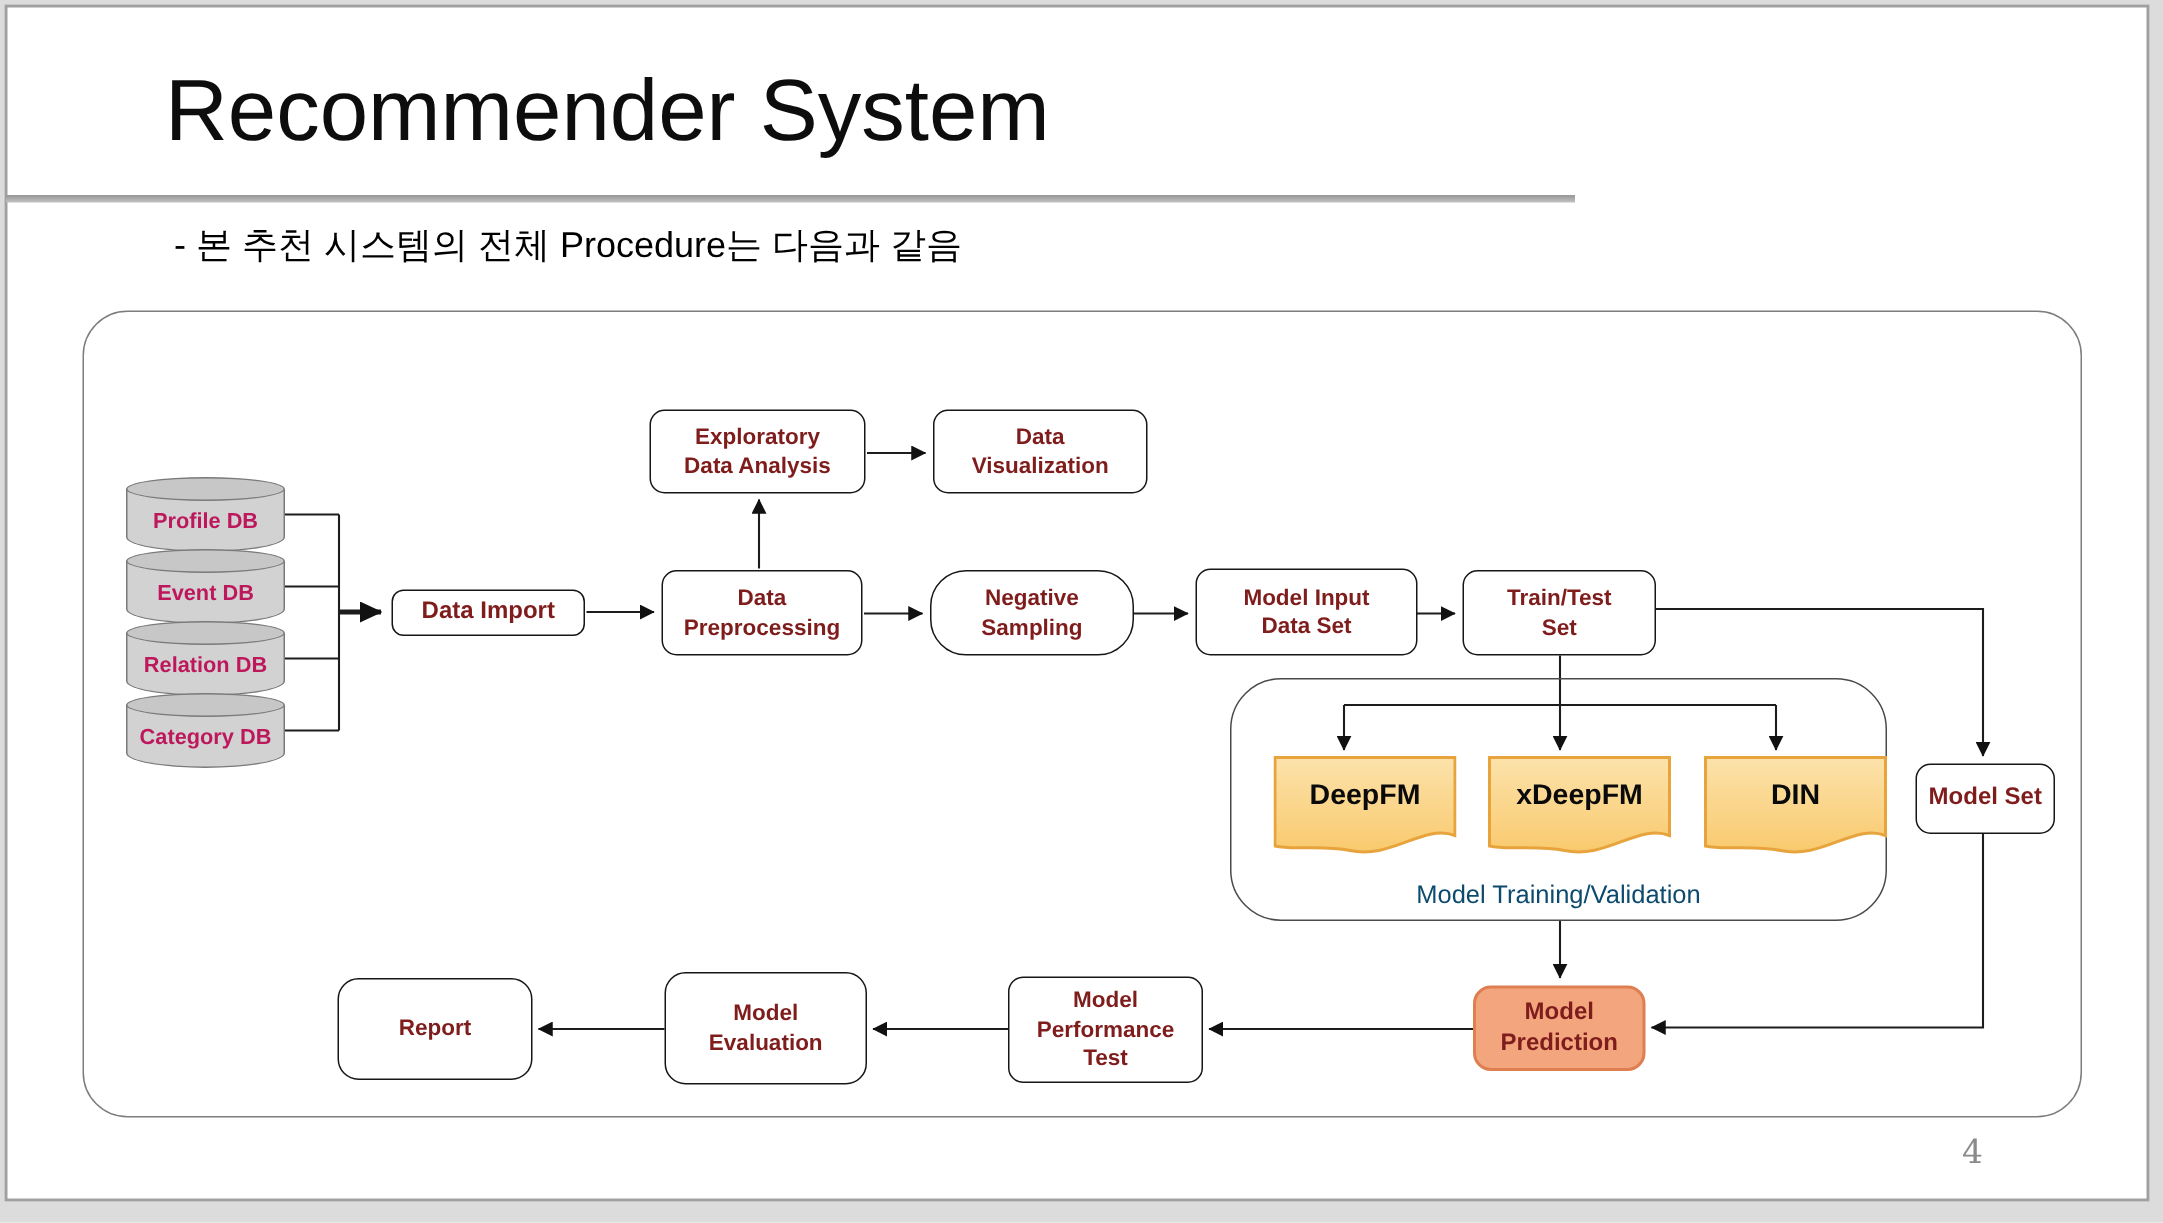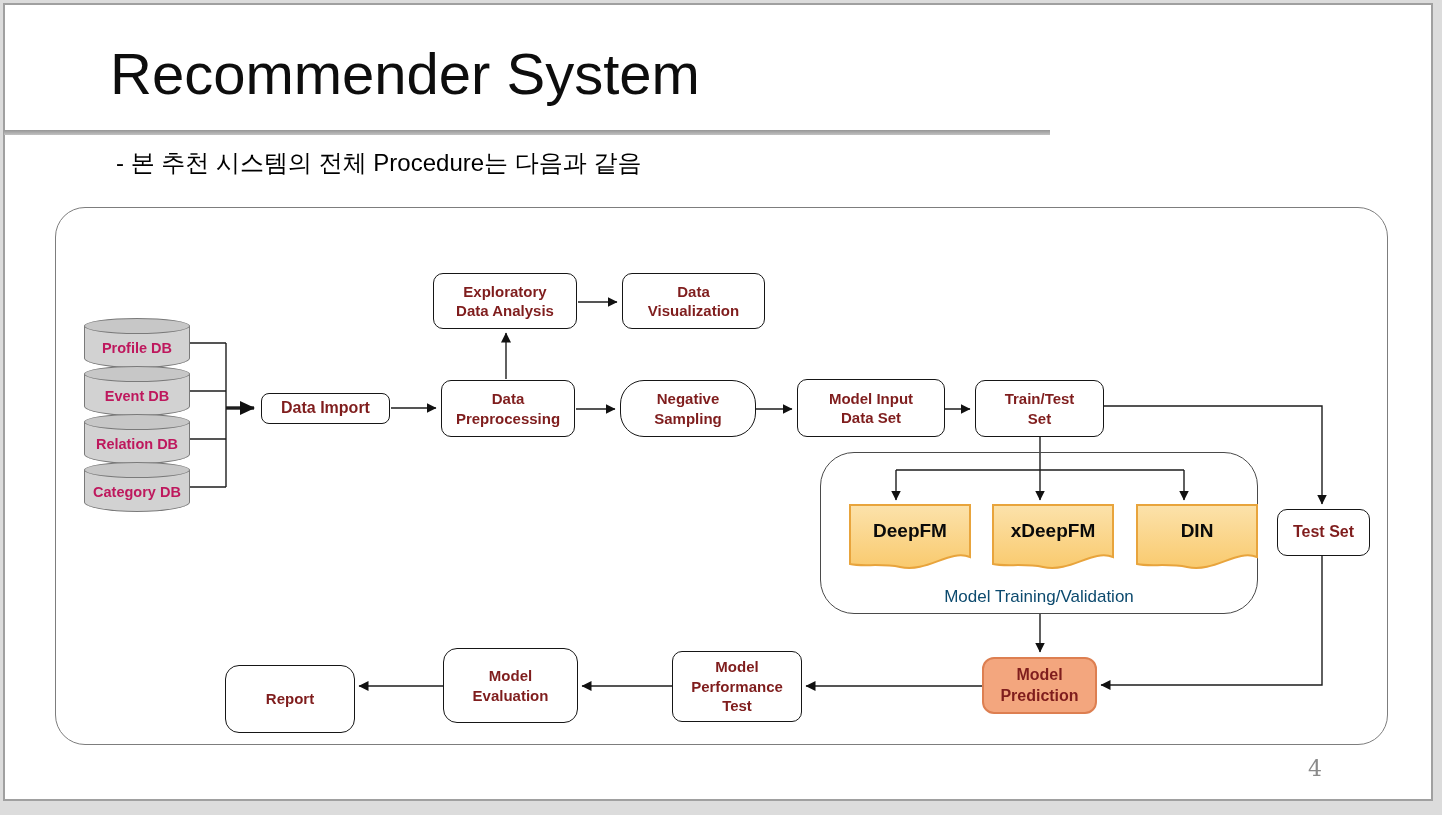--- a/index.html
+++ b/index.html
@@ -19,21 +19,21 @@
   .n-eda{left:433px;top:273px;width:144px;height:56px;}
   .n-dataviz{left:622px;top:273px;width:143px;height:56px;}
   .n-preprocess{left:441px;top:380px;width:134px;height:57px;}
   .n-negsamp{left:620px;top:380px;width:136px;height:57px;border-radius:24px;}
   .n-modelinput{left:797px;top:379px;width:148px;height:58px;}
   .n-traintest{left:975px;top:380px;width:129px;height:57px;}
   .n-testset{left:1277px;top:509px;width:93px;height:47px;font-size:16px;}
   .n-prediction{left:982px;top:657px;width:115px;height:57px;background:#f3a67e;border:2px solid #dd7f51;border-radius:12px;font-size:16px;}
   .n-perftest{left:672px;top:651px;width:130px;height:71px;}
   .n-evaluation{left:443px;top:648px;width:135px;height:75px;border-radius:14px;}
-  .n-report{left:225px;top:652px;width:130px;height:68px;border-radius:14px;margin-top:13px;}
+  .n-report{left:225px;top:652px;width:130px;height:68px;border-radius:14px;}
 
   .train-group{position:absolute;left:820px;top:452px;width:438px;height:162px;border:1.4px solid #4a4a4a;border-radius:34px;box-sizing:border-box;}
   .train-group-label{position:absolute;left:0;bottom:6px;width:100%;text-align:center;font-size:17px;color:#0c4a6e;font-weight:400;}
 
   .doc{position:absolute;width:122px;height:70px;margin-left:14px;}
   .doc-deepfm{left:835px;top:504px;}
   .doc-xdeepfm{left:978px;top:504px;}
   .doc-din{left:1122px;top:504px;}
   .doc svg{position:absolute;left:0;top:0;}
   .doc-label{position:absolute;left:0;top:4px;width:100%;height:46px;display:flex;align-items:center;justify-content:center;font-weight:bold;font-size:19px;color:#0a0a0a;}
@@ -158,21 +158,21 @@
   <div class="node n-dataviz">Data
 Visualization</div>
   <div class="node n-preprocess">Data
 Preprocessing</div>
   <div class="node n-negsamp">Negative
 Sampling</div>
   <div class="node n-modelinput">Model Input
 Data Set</div>
   <div class="node n-traintest">Train/Test
 Set</div>
-  <div class="node n-testset">Test Set</div>
+  <div class="node n-testset">Model Set</div>
   <div class="node n-prediction">Model
 Prediction</div>
   <div class="node n-perftest">Model
 Performance
 Test</div>
   <div class="node n-evaluation">Model
 Evaluation</div>
   <div class="node n-report">Report</div>
 
   <div class="page-number">4</div>

